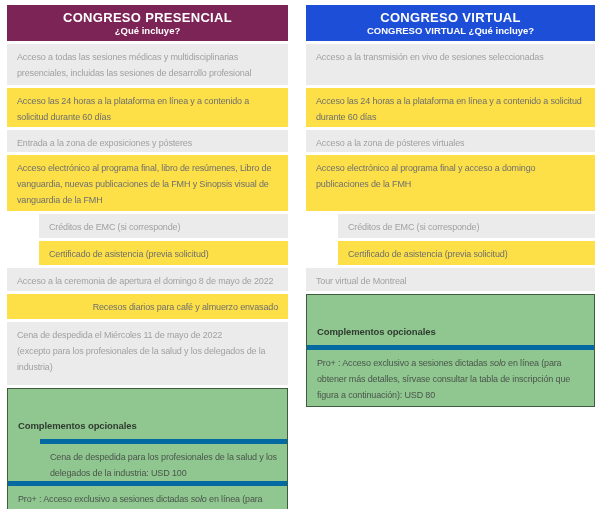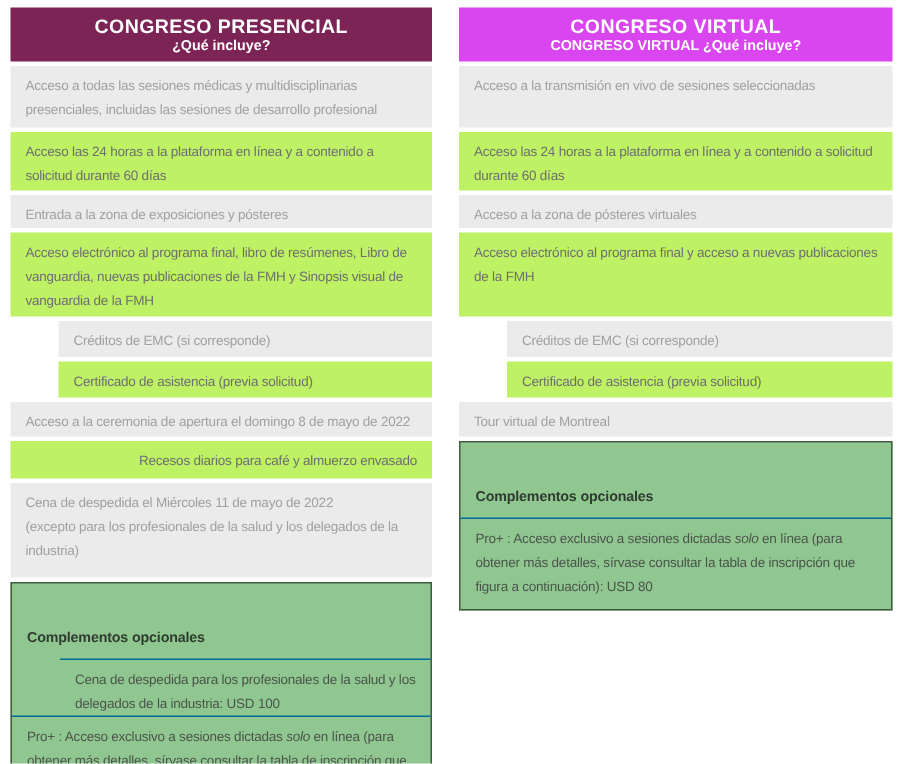--- a/index.html
+++ b/index.html
@@ -4,38 +4,38 @@
 <style>
   html,body{margin:0;padding:0;background:#ffffff;}
   body{font-family:"Liberation Sans", sans-serif; width:600px; height:509px; overflow:hidden;}
   .page{display:flex; gap:18px; padding:5px 5px 0 7px; box-sizing:border-box; width:600px;}
   .col{display:flex; flex-direction:column; row-gap:3px;}
   .col.left{width:281px;}
   .col.right{width:289px;}
 
   .hdr{height:36px; box-sizing:border-box; padding-top:5px; text-align:center; color:#ffffff;}
   .hdr-p{background:#7d2456;}
-  .hdr-v{background:#d946ef;}
+  .hdr-v{background:#1d4ed8;}
   .hdr-title{font-size:13px; font-weight:bold; letter-spacing:.3px; line-height:15px;}
   .hdr-sub{font-size:9.5px; font-weight:bold; line-height:12px;}
 
   .row{background:#ebebeb; color:#a1a1a1; font-size:9px; letter-spacing:-0.15px;
        line-height:16px; padding:5px 10px 1px 10px; box-sizing:border-box;
        white-space:pre-line;}
-  .row.dark{background:#bef264; color:#6f6f6f;}
+  .row.dark{background:#fde047; color:#6f6f6f;}
 
   .mh21{min-height:21px;}.mh23{min-height:23px;}.mh24{min-height:24px;margin-left:32px;}
   .mh25{min-height:25px;text-align:right;}.mh36{min-height:36px;margin-left:32px;}.mh39{min-height:39px;}
   .mh41{min-height:41px;}.mh55{min-height:55px;}.mh56{min-height:56px;}
   .mh61{min-height:61px;}.mh63{min-height:63px;}
 
   .addons{background:#90c791; border:1px solid #3f5c3f; box-sizing:border-box;}
   .addons-title{font-size:9.5px; font-weight:bold; color:#2f3b2f; letter-spacing:-0.1px;
        padding:6px 10px 0 10px; min-height:25px; box-sizing:border-box;margin-top:25px;}
-  .addon-row{border-top:1px solid #0369a1; font-size:9px; letter-spacing:-0.15px; color:#4b554b;
+  .addon-row{border-top:5px solid #0369a1; font-size:9px; letter-spacing:-0.15px; color:#4b554b;
        line-height:16px; padding:5px 10px 0 10px; box-sizing:border-box; white-space:pre-line;}
 </style>
 </head>
 <body>
 
 <div class="page">
 
   <section class="col left">
     <header class="hdr hdr-p">
       <div class="hdr-title">CONGRESO PRESENCIAL</div>
@@ -59,21 +59,21 @@
   </section>
 
   <section class="col right">
     <header class="hdr hdr-v">
       <div class="hdr-title">CONGRESO VIRTUAL</div>
       <div class="hdr-sub">CONGRESO VIRTUAL ¿Qué incluye?</div>
     </header>
     <div class="row mh41">Acceso a la transmisión en vivo de sesiones seleccionadas</div>
     <div class="row dark mh39">Acceso las 24 horas a la plataforma en línea y a contenido a solicitud durante 60 días</div>
     <div class="row mh21">Acceso a la zona de pósteres virtuales</div>
-    <div class="row dark mh56">Acceso electrónico al programa final y acceso a nuevas publicaciones de la FMH</div>
+    <div class="row dark mh56">Acceso electrónico al programa final y acceso a domingo publicaciones de la FMH</div>
     <div class="row mh24">Créditos de EMC (si corresponde)</div>
     <div class="row dark mh24">Certificado de asistencia (previa solicitud)</div>
     <div class="row mh23">Tour virtual de Montreal</div>
     <div class="addons">
       <div class="addons-title">Complementos opcionales</div>
       <div class="addon-row mh61"><span>Pro+ : Acceso exclusivo a sesiones dictadas </span><i>solo</i><span> en línea (para obtener más detalles, sírvase consultar la tabla de inscripción que figura a continuación): USD 80</span></div>
     </div>
   </section>
 
 </div>

